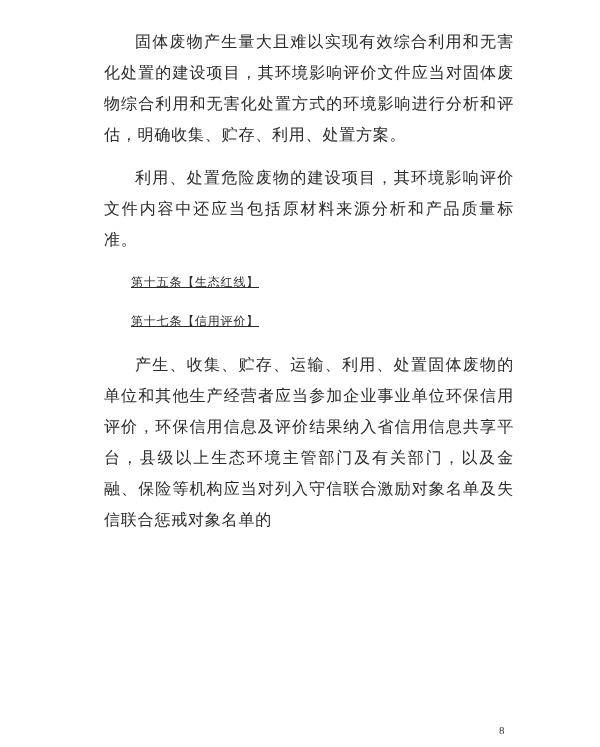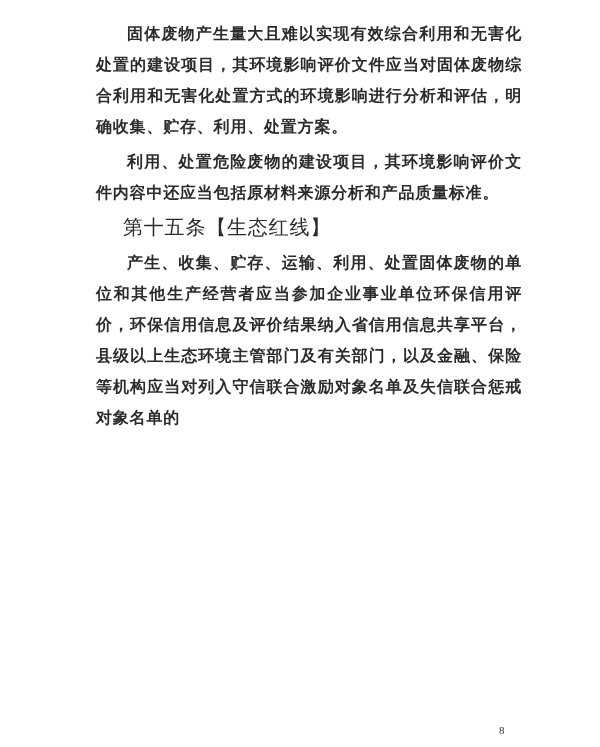--- a/index.html
+++ b/index.html
@@ -16,51 +16,52 @@
     font-family: "Liberation Serif", "DejaVu Serif", serif;
     color: #2b2b2b;
   }
   .content {
     position: absolute;
     left: 92px;
     top: 14px;
     width: 434px;
   }
   .para {
-    margin: 4px;
+    margin: 12px;
     font-size: 16px;
     line-height: 31px;
     letter-spacing: 0.8px;
     text-align: justify;
     text-justify: inter-character;
     text-indent: 31px;
     word-break: break-all;
-    font-weight: bold;
   }
   .article-heading {
-    margin: 0;
-    font-size: 20px;
+    margin: 8px;
+    font-size: 12px;
     line-height: 31px;
     letter-spacing: 0.8px;
     text-indent: 31px;
     white-space: nowrap;
+    text-decoration: underline;
   }
   .page-number {
     position: absolute;
     left: 499px;
     top: 723px;
     font-size: 11px;
     line-height: 14px;
     color: #333333;
   }
 </style>
 </head>
 <body>
 
 <div class="page">
   <div class="content">
     <p class="para">固体废物产生量大且难以实现有效综合利用和无害化处置的建设项目，其环境影响评价文件应当对固体废物综合利用和无害化处置方式的环境影响进行分析和评估，明确收集、贮存、利用、处置方案。</p>
     <p class="para">利用、处置危险废物的建设项目，其环境影响评价文件内容中还应当包括原材料来源分析和产品质量标准。</p>
     <p class="article-heading">第十五条【生态红线】</p>
+    <p class="article-heading">第十七条【信用评价】</p>
     <p class="para">产生、收集、贮存、运输、利用、处置固体废物的单位和其他生产经营者应当参加企业事业单位环保信用评价，环保信用信息及评价结果纳入省信用信息共享平台，县级以上生态环境主管部门及有关部门，以及金融、保险等机构应当对列入守信联合激励对象名单及失信联合惩戒对象名单的</p>
   </div>
   <div class="page-number">8</div>
 </div>
 
 </body></html>

